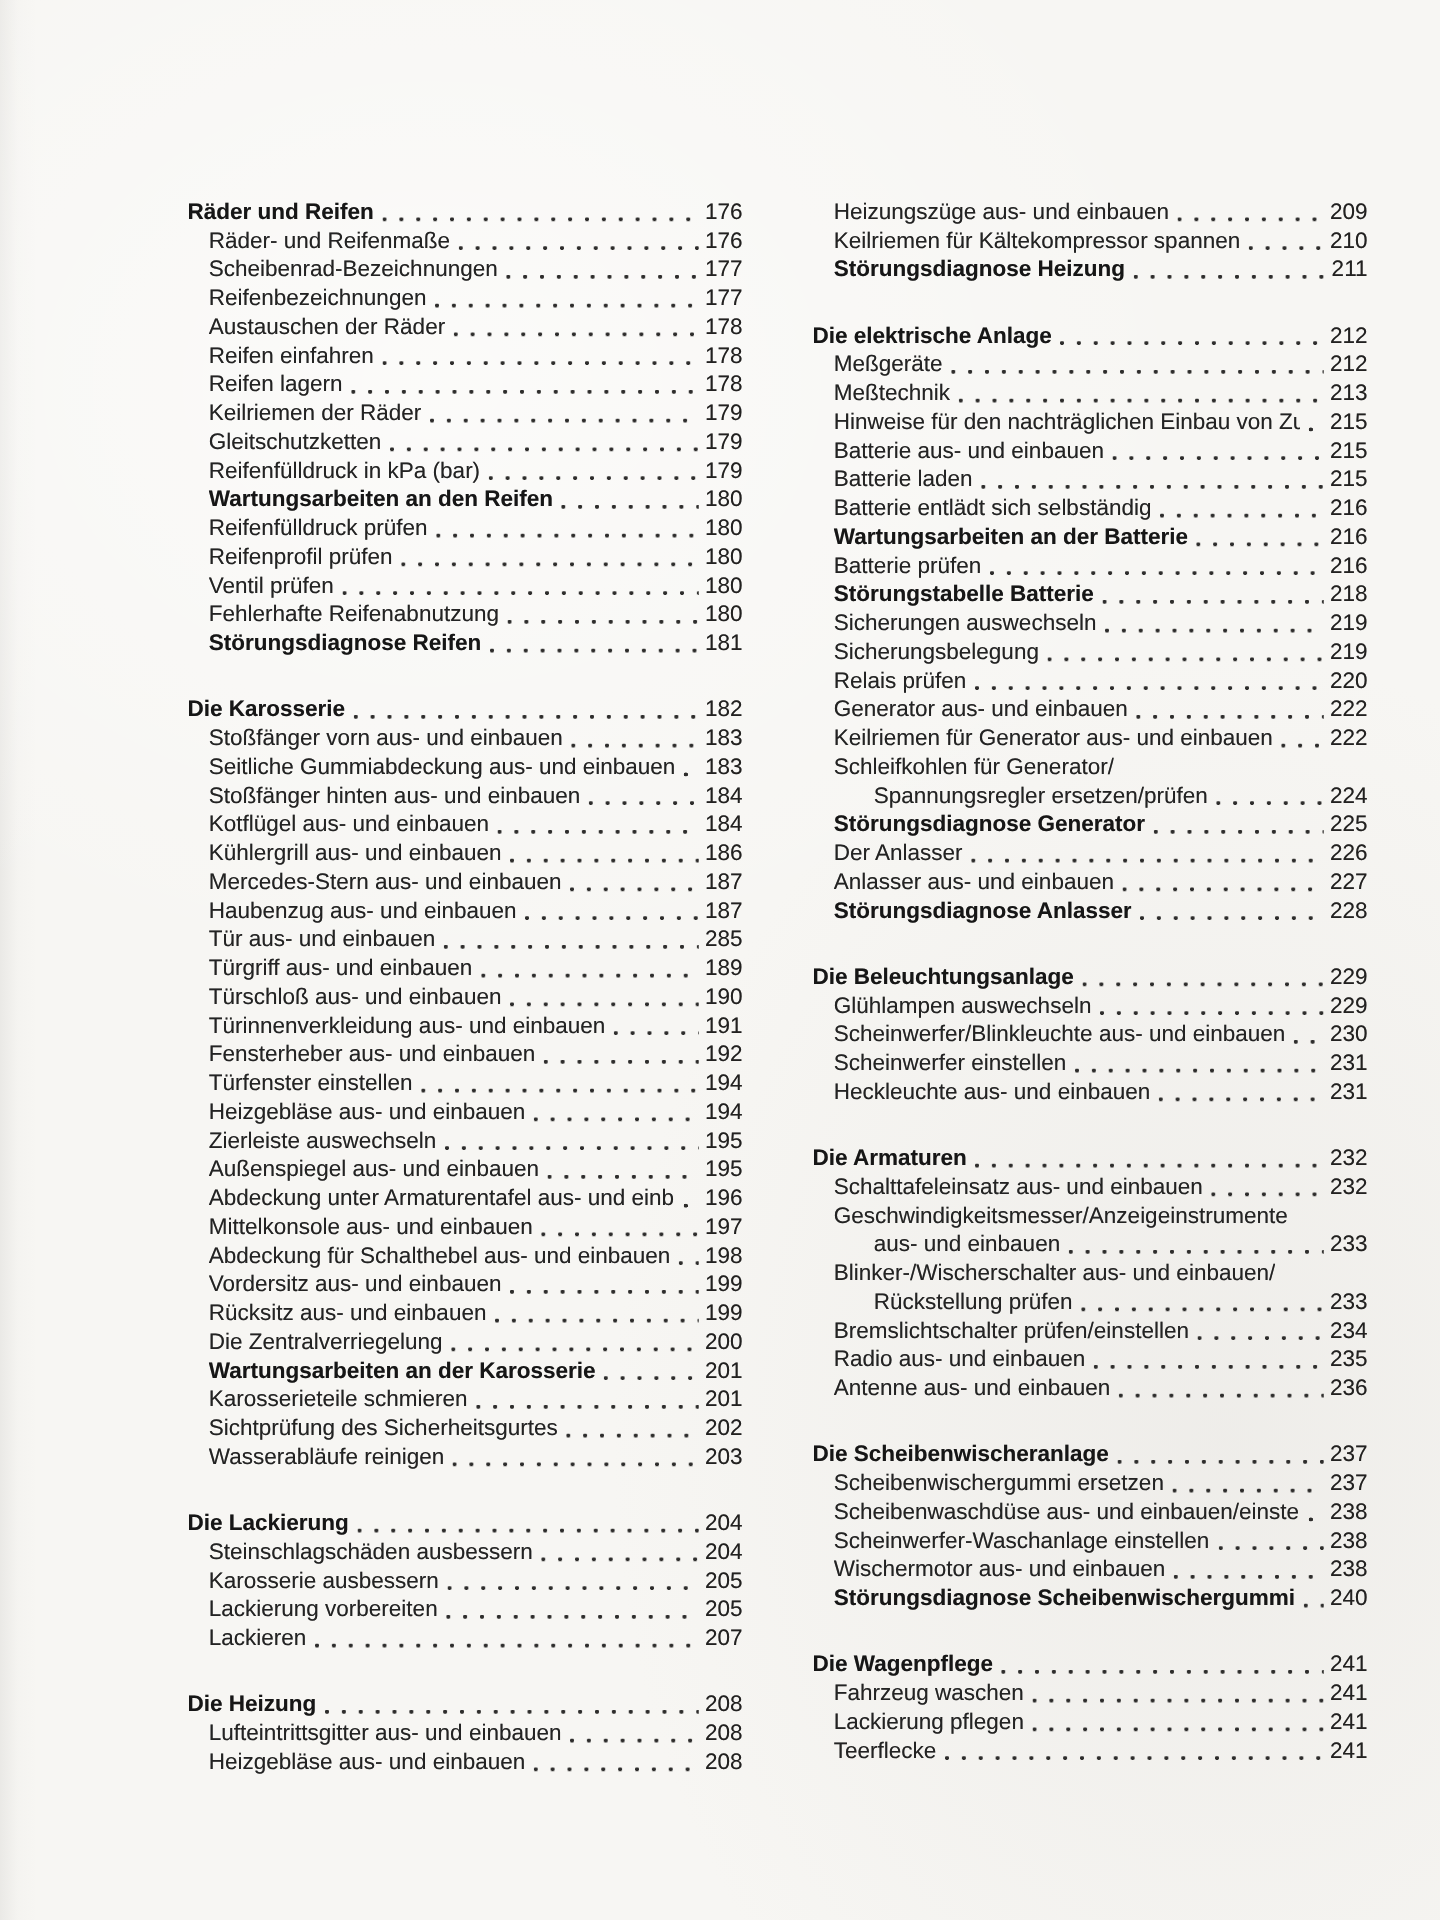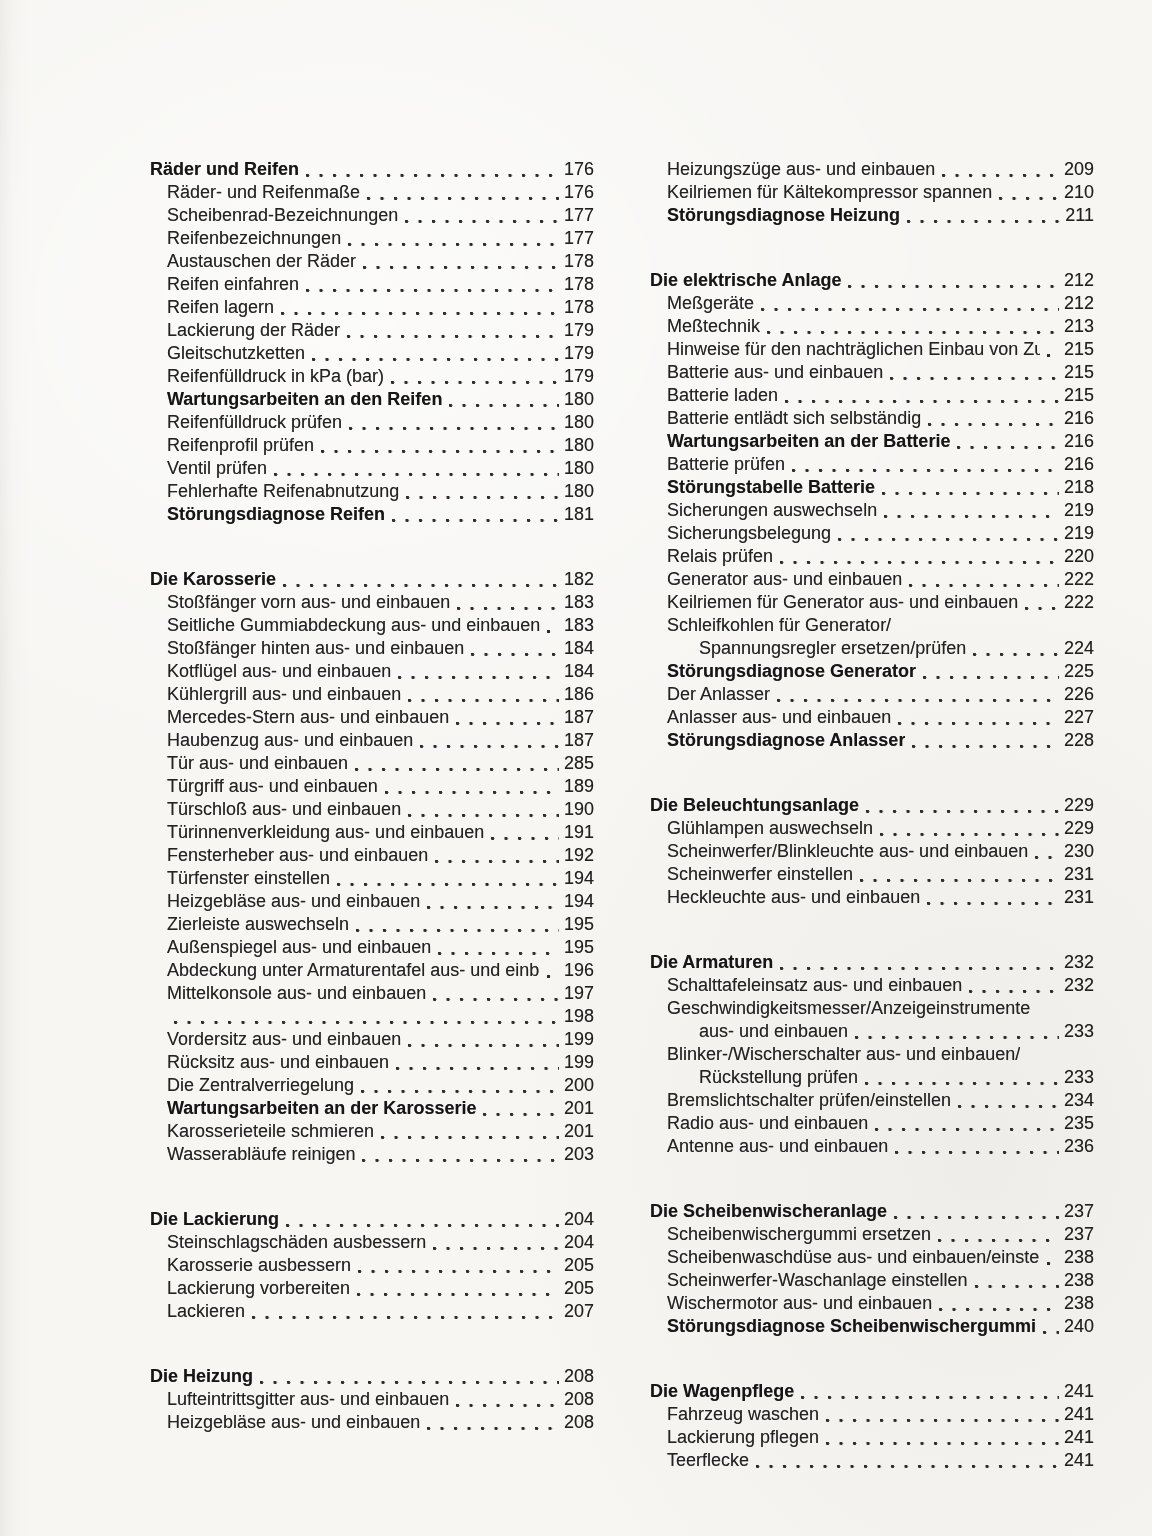--- a/index.html
+++ b/index.html
@@ -26,21 +26,21 @@
     top: 158px;
     left: 150px;
     right: 58px;
     display: flex;
     gap: 56px;
   }
   .col {
     width: 444px;
     flex: 0 0 444px;
   }
-  .section + .section { margin-top: 42px; }
+  .section + .section { margin-top: 30px; }
   .row {
     display: flex;
     align-items: baseline;
     font-size: 18px;
     line-height: 23px;
     white-space: nowrap;
     text-shadow: 0 0 0.5px rgba(20,20,20,0.4);
   }
   .row.bold { font-weight: bold; color: #161616; }
   .row.ind1 { padding-left: 17px; }
@@ -102,21 +102,21 @@
             <span class="label">Reifen einfahren</span>
             <span class="leader"></span>
             <span class="pagenum">178</span>
           </div>
           <div class="row ind1">
             <span class="label">Reifen lagern</span>
             <span class="leader"></span>
             <span class="pagenum">178</span>
           </div>
           <div class="row ind1">
-            <span class="label">Lackierung der Räder</span>
+            <span class="label">Keilriemen der Räder</span>
             <span class="leader"></span>
             <span class="pagenum">179</span>
           </div>
           <div class="row ind1">
             <span class="label">Gleitschutzketten</span>
             <span class="leader"></span>
             <span class="pagenum">179</span>
           </div>
           <div class="row ind1">
             <span class="label">Reifenfülldruck in kPa (bar)</span>
@@ -244,20 +244,21 @@
             <span class="label">Abdeckung unter Armaturentafel aus- und einbauen</span>
             <span class="leader"></span>
             <span class="pagenum">196</span>
           </div>
           <div class="row ind1">
             <span class="label">Mittelkonsole aus- und einbauen</span>
             <span class="leader"></span>
             <span class="pagenum">197</span>
           </div>
           <div class="row ind1">
+            <span class="label">Abdeckung für Schalthebel aus- und einbauen</span>
             <span class="leader"></span>
             <span class="pagenum">198</span>
           </div>
           <div class="row ind1">
             <span class="label">Vordersitz aus- und einbauen</span>
             <span class="leader"></span>
             <span class="pagenum">199</span>
           </div>
           <div class="row ind1">
             <span class="label">Rücksitz aus- und einbauen</span>
@@ -271,20 +272,25 @@
           </div>
           <div class="row ind1 bold">
             <span class="label">Wartungsarbeiten an der Karosserie</span>
             <span class="leader"></span>
             <span class="pagenum">201</span>
           </div>
           <div class="row ind1">
             <span class="label">Karosserieteile schmieren</span>
             <span class="leader"></span>
             <span class="pagenum">201</span>
+          </div>
+          <div class="row ind1">
+            <span class="label">Sichtprüfung des Sicherheitsgurtes</span>
+            <span class="leader"></span>
+            <span class="pagenum">202</span>
           </div>
           <div class="row ind1">
             <span class="label">Wasserabläufe reinigen</span>
             <span class="leader"></span>
             <span class="pagenum">203</span>
           </div>
         </div>
         <div class="section">
           <div class="row ind0 bold">
             <span class="label">Die Lackierung</span>

